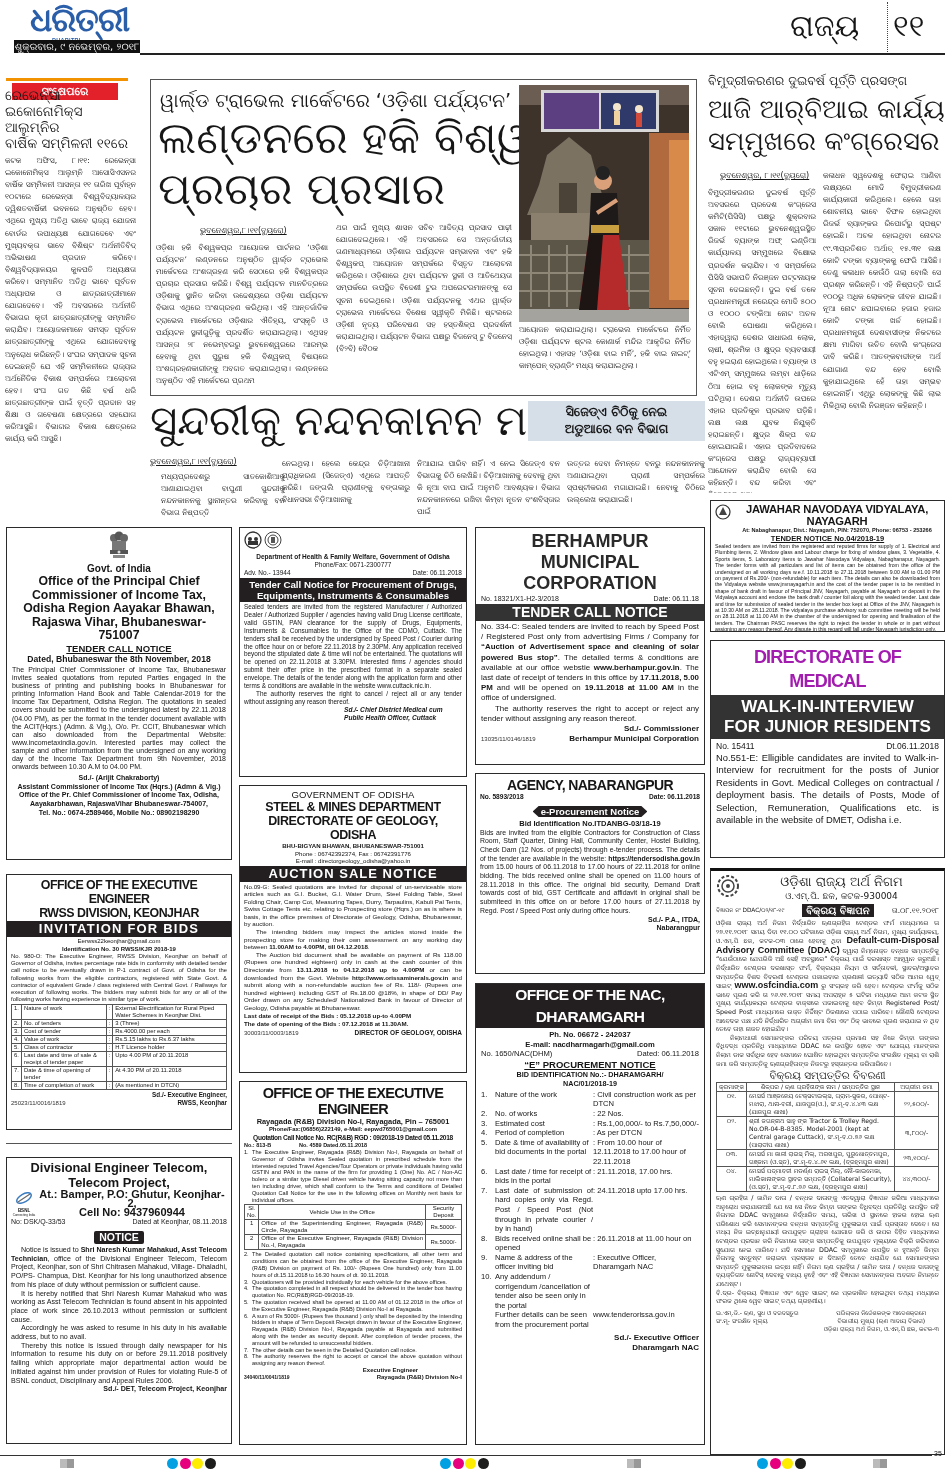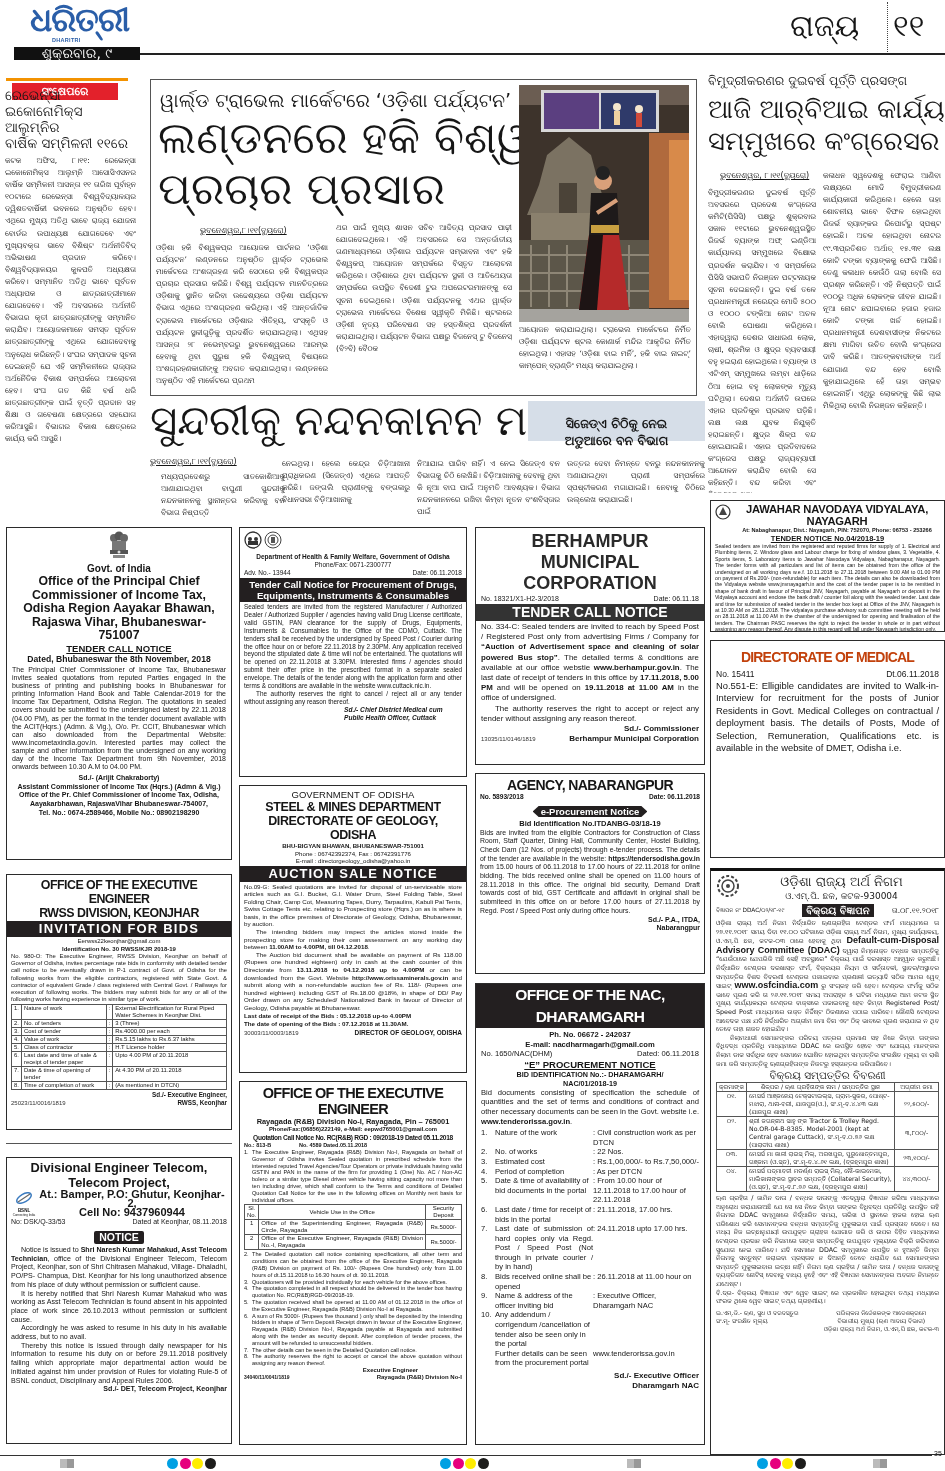--- a/index.html
+++ b/index.html
@@ -13,21 +13,21 @@
 .u{text-decoration:underline}
 .i{font-style:italic}
 .ovh{overflow:hidden}
 .row{display:flex;justify-content:space-between;align-items:baseline}
 .ad{position:absolute;border:1.5px solid #2b2b2b;padding:3px 5px;overflow:hidden;background:#fff}
 .bar{background:#231f20;color:#fff;text-align:center;font-weight:bold}
 .tiny{font-size:6px;color:#333}
 
 #logo{left:30px;top:0px;font-size:33px;color:#2a5ea8;font-weight:bold;line-height:40px;letter-spacing:-1px}
 #logo-latin{left:52px;top:37px;font-size:5.5px;color:#2a5ea8;font-weight:bold;letter-spacing:.3px}
-#datebar{left:14px;top:47px;width:126px;height:13px;background:#111;color:#fff;font-size:14px;line-height:13px;text-align:center}
+#datebar{left:14px;top:40px;width:126px;height:13px;background:#111;color:#fff;font-size:10px;line-height:13px;text-align:center}
 #toprule{left:140px;top:53px;width:805px;height:1.5px;background:#222}
 #section{left:790px;top:4px;font-size:30px;line-height:44px}
 #sep{left:887px;top:2px;height:50px;border-left:1.5px dotted #444}
 #pageno{left:893px;top:4px;font-size:30px;line-height:44px}
 
 #brief-rule{left:6px;top:78px;width:122px;height:2.5px;background:#f39200}
 #brief-label{left:12px;top:83px;width:106px;height:17px;background:#e3212b;color:#fff;font-size:11px;line-height:17px;text-align:center;font-weight:bold}
 #brief-head{left:5px;top:87px;width:132px;font-size:13.5px;line-height:16px}
 #brief-body{left:5px;top:155px;width:131px;height:362px;font-size:7.6px;line-height:12.1px}
 
@@ -36,21 +36,21 @@
 #lead-head{left:158px;top:112px;font-size:44px;line-height:51px;white-space:nowrap}
 #lead-byline{left:200px;top:226px;font-size:8px}
 .col{font-size:7.6px;line-height:12.1px;text-align:justify;overflow:hidden}
 #photo{left:519px;top:85px;width:170px;height:237px;overflow:hidden}
 
 #rs-kicker{left:708px;top:73px;font-size:12.5px;line-height:16px;white-space:nowrap}
 #rs-head{left:708px;top:93px;font-size:26px;line-height:32px;white-space:nowrap}
 #rs-byline{left:720px;top:171px;font-size:8px}
 
 #ss-head{left:150px;top:396px;font-size:42px;line-height:50px;white-space:nowrap}
-#ss-callout{left:528px;top:401px;width:177px;height:40px;background:#d6dee8;font-size:12.5px;line-height:17px;font-weight:bold;text-align:center;padding-top:14px}
+#ss-callout{left:528px;top:401px;width:177px;height:40px;background:#d6dee8;font-size:12.5px;line-height:17px;font-weight:bold;text-align:center;padding-top:2px}
 #ss-byline{left:150px;top:457px;font-size:8px}
 
 table{border-collapse:collapse;width:100%}
 td,th{vertical-align:top}
 .tb td,.tb th{border:.8px solid #555;padding:0 2px}
 
 #footrule{left:0;top:1455px;width:932px;height:1.2px;background:#333}
 #footno{left:934px;top:1450px;font-size:7px}
 .dot{position:absolute;width:11px;height:11px;border-radius:50%;top:1458px}
 .gsq{position:absolute;width:14px;height:9px;top:1459px;background:linear-gradient(90deg,#bbb 50%,#999 50%)}
@@ -223,22 +223,26 @@
       <div class="c b" style="font-size:11.2px;line-height:12px;letter-spacing:-.2px">JAWAHAR NAVODAYA VIDYALAYA, NAYAGARH</div>
       <div class="c b" style="font-size:5.6px;line-height:7px">At: Nabaghanapur, Dist.: Nayagarh, PIN: 752070, Phone: 06753 - 253266</div>
     </div>
   </div>
   <div class="c b u" style="font-size:7.5px;line-height:9px">TENDER NOTICE No.04/2018-19</div>
   <p class="j" style="font-size:5.2px;line-height:6.4px">Sealed tenders are invited from the registered and reputed firms for supply of 1. Electrical and Plumbing items, 2. Window glass and Labour charge for fixing of window glass, 3. Vegetable, 4. Sports items, 5. Laboratory items to Jawahar Navodaya Vidyalaya, Nabaghanapur, Nayagarh. The tender forms with all particulars and list of items can be obtained from the office of the undersigned on all working days w.e.f. 10.11.2018 to 27.11.2018 between 9.00 AM to 01.00 PM on payment of Rs.200/- (non-refundable) for each item. The details can also be downloaded from the Vidyalaya website www.jnvnayagarh.in and the cost of the tender paper is to be remitted in shape of bank draft in favour of Principal JNV, Nayagarh, payable at Nayagarh or deposit in the Vidyalaya account and enclose the bank draft / counter foil along with the sealed tender. Last date and time for submission of sealed tender in the tender box kept at Office of the JNV, Nayagarh is at 10.30 AM on 28.11.2018. The vidyalaya purchase advisory sub committee meeting will be held on 28.11.2018 at 11.00 AM in the chamber of the undersigned for opening and finalisation of the tenders. The Chairman PASC reserves the right to reject the tender in whole or in part without assigning any reason thereof. Any dispute in this regard will fall under Nayagarh jurisdiction only.</p>
 
 </section>
 
 <section class="ad" style="left:710px;top:640px;width:235px;height:218px;padding:4px 5px">
-  <div class="c b" style="font-size:14px;line-height:24px;letter-spacing:-.8px;color:#c2410c">
+  <div class="c b" style="font-size:18px;line-height:24px;letter-spacing:-.8px;color:#a21caf">
     <div>DIRECTORATE OF MEDICAL</div>
+  </div>
+  <div class="bar" style="font-size:17px;line-height:20px;margin:2px -5px;padding:2px 0;background:#333">
+    <div>WALK-IN-INTERVIEW</div>
+    <div>FOR JUNIOR RESIDENTS</div>
   </div>
   <div class="row" style="font-size:8.5px;line-height:11px">
     <span>No. 15411</span>
     <span>Dt.06.11.2018</span>
   </div>
   <p class="j" style="font-size:9.4px;line-height:12.4px"><span>No.551-E: Elligible candidates are invited to Walk-in-Interview for recruitment for the posts of Junior Residents in Govt. Medical Colleges on contractual / deployment basis. The details of Posts, Mode of Selection, Remuneration, Qualifications etc. is available in the website of DMET, Odisha i.e. </span></p>
 
 </section>
 
 <section class="ad" style="left:6px;top:874px;width:226px;height:256px;padding:3px 4px">
@@ -456,21 +460,20 @@
   <div class="c b" style="font-size:7.6px;line-height:9.6px">E-mail: nacdharmagarh@gmail.com</div>
   <div class="row" style="font-size:7.6px;line-height:9.6px">
     <span>No. 1650/NAC(DHM)</span>
     <span>Dated: 06.11.2018</span>
   </div>
   <div class="c b u" style="font-size:9.5px;line-height:11px">“E” PROCUREMENT NOTICE</div>
   <div class="c b" style="font-size:7.2px;line-height:9px">
     <div>BID IDENTIFICATION No.:- DHARAMGARH/</div>
     <div>NAC/01/2018-19</div>
   </div>
-  <p class="j" style="font-size:7.6px;line-height:9.6px"><span>Bid documents consisting of specification the schedule of quantities and the set of terms and conditions of contract and other necessary documents can be seen in the Govt. website i.e. </span><b>www.tenderorissa.gov.in</b><span>.</span></p>
   <table style="font-size:7.6px;line-height:9.6px;margin-top:2px">
     <tbody>
       <tr>
           <td style="width:14px">1.</td>
           <td style="width:98px">Nature of the work</td>
           <td>: Civil construction work as per DTCN</td>
         </tr>
       <tr>
           <td>2.</td>
           <td>No. of works</td>

